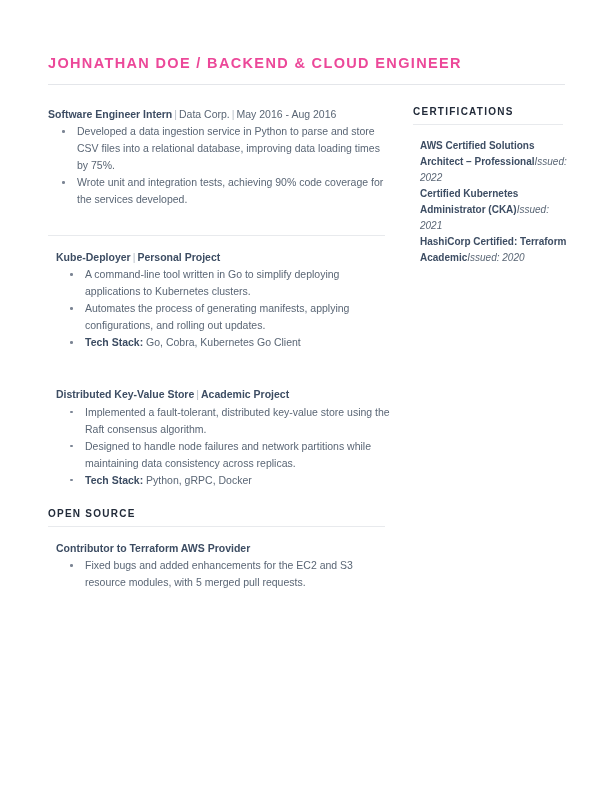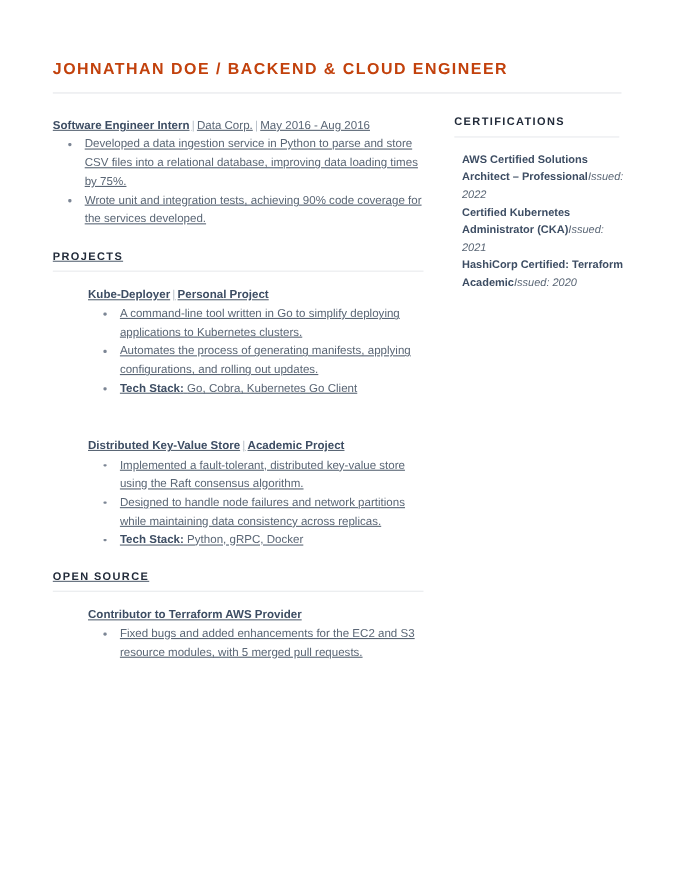--- a/index.html
+++ b/index.html
@@ -22,58 +22,58 @@
     padding: 48px 47px 0 48px;
     background: #ffffff;
   }
 
   
   .header { padding-top: 6px; }
   .name-title {
     font-size: 14.5px;
     font-weight: bold;
     letter-spacing: 1.35px;
-    color: #c2410c;
+    color: #ec4899;
     text-transform: uppercase;
     line-height: 1.3;
     white-space: nowrap;
   }
   .header-rule {
     margin-top: 11px;
     border-bottom: 1px solid #e4e6ea;
     width: 517px;
   }
 
   
   .columns {
     display: flex;
     align-items: flex-start;
     margin-top: 21px;
   }
-  .col-main { width: 345px; flex: none; text-decoration: underline; }
+  .col-main { width: 345px; flex: none; }
   .col-side { width: 160px; flex: none; margin-left: 20px; }
 
   
   .section { margin-top: 0; }
   .section-head {
     font-size: 10px;
     font-weight: bold;
     letter-spacing: 1.25px;
     color: #222b3a;
     text-transform: uppercase;
   }
   .section-rule {
     margin-top: 7px;
     border-bottom: 1px solid #e8eaed;
   }
   .main-rule { width: 337px; }
   .side-rule { width: 150px; }
 
   
-  .entry { padding-left: 8px; margin-left: 24px; }
+  .entry { padding-left: 8px; }
   .entry-title {
     font-size: 10.5px;
     line-height: 1.55;
     color: #3d4d63;
     font-weight: bold;
   }
   .entry-title .reg { font-weight: normal; color: #5a6675; }
   .entry-title .sep { color: #b9c0c9; font-weight: normal; padding: 0 2px; }
 
   ul.bullets {
@@ -143,21 +143,20 @@
         </div>
         <ul class="bullets">
           <li>Developed a data ingestion service in Python to parse and store CSV files into a relational database, improving data loading times by 75%.</li>
           <li>Wrote unit and integration tests, achieving 90% code coverage for the services developed.</li>
         </ul>
       </div>
 
       <div class="gap-projects"></div>
 
       <div class="section">
-        <div class="section-head">PROJECTS</div>
         <div class="section-rule main-rule"></div>
         <div class="gap-after-head"></div>
 
         <div class="entry">
           <div class="entry-title">
             <span>Kube-Deployer</span><span class="sep">|</span><span>Personal Project</span>
           </div>
           <ul class="bullets">
             <li>A command-line tool written in Go to simplify deploying applications to Kubernetes clusters.</li>
             <li>Automates the process of generating manifests, applying configurations, and rolling out updates.</li>

